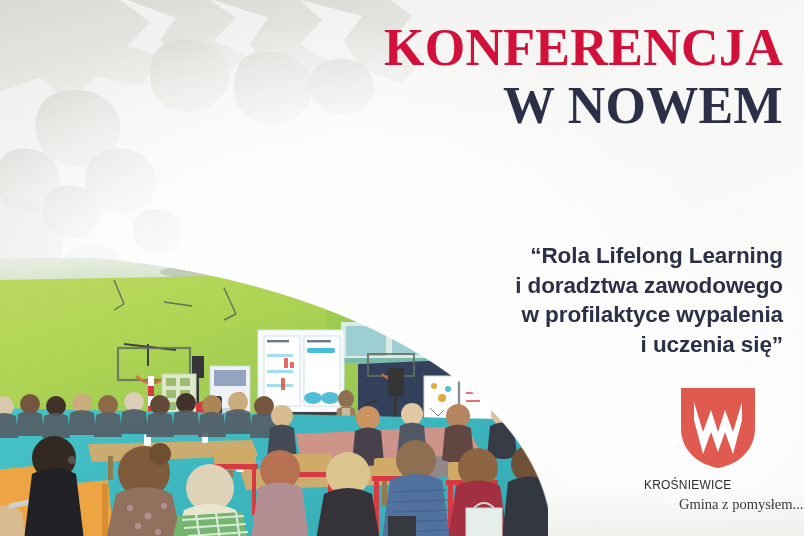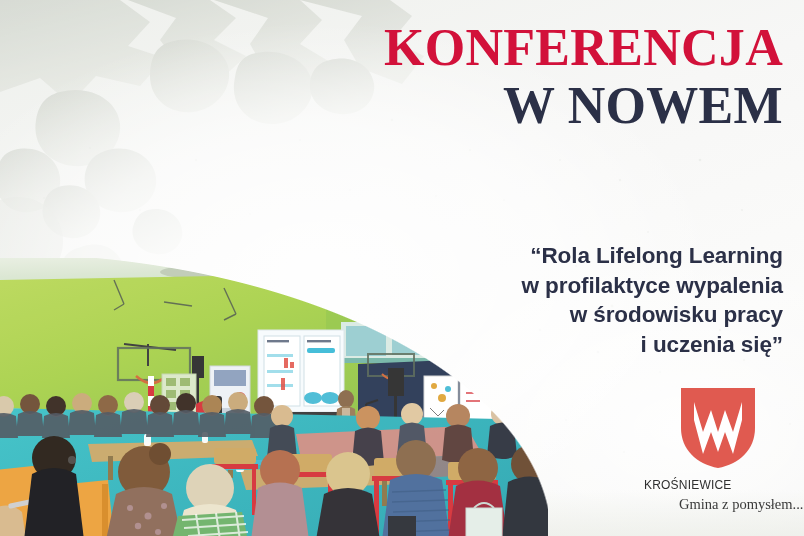--- a/index.html
+++ b/index.html
@@ -575,22 +575,22 @@
     </div>
   </div>
 
   <div class="headline">
     <span class="hl-1">KONFERENCJA</span>
     <span class="hl-2">W NOWEM</span>
   </div>
 
   <div class="quote">
     <span class="qline">“Rola Lifelong Learning</span>
+    <span class="qline">i doradztwa zawodowego</span>
     <span class="qline">w profilaktyce wypalenia</span>
-    <span class="qline">w środowisku pracy</span>
     <span class="qline">i uczenia się”</span>
   </div>
 
   <div class="logo">
     <div class="crest">
       <svg width="78" height="84" viewBox="0 0 78 84" xmlns="http://www.w3.org/2000/svg">
         <path d="M2 2 H76 V42 C76 64 60 78 39 82 C18 78 2 64 2 42 Z" fill="#e05a50"></path>
         <path d="M15 16 L24 46 L32 24 L39 46 L46 24 L54 46 L63 16 L63 34 L54 68 L46 46 L39 66 L32 46 L24 68 L15 34 Z" fill="#ffffff"></path>
       </svg>
     </div>

